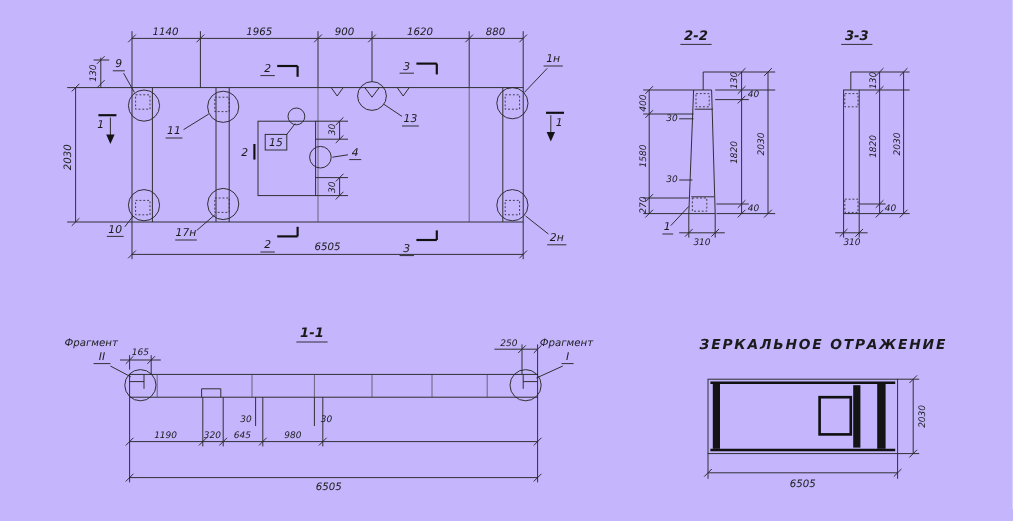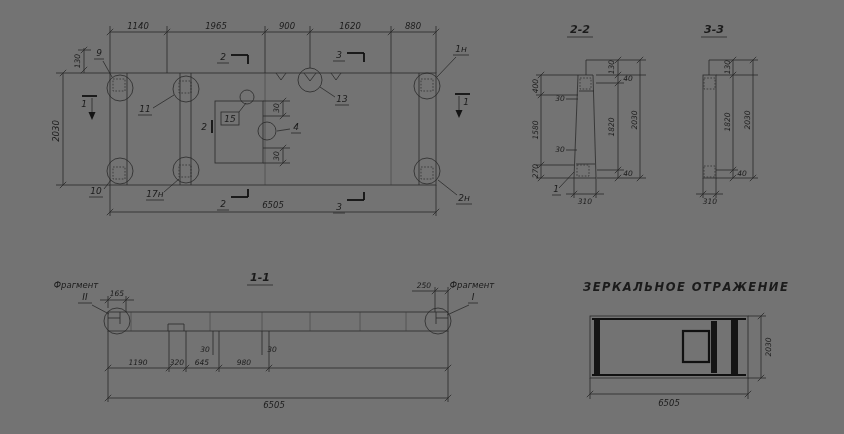--- a/index.html
+++ b/index.html
@@ -1,16 +1,16 @@
 <!DOCTYPE html>
 <html><head>
 <meta charset="utf-8">
 <style>
   html,body{margin:0;padding:0;background:#ffffff;}
-  .sheet{width:844px;height:434px;background:#737373;position:relative;overflow:hidden;}
+  .sheet{width:844px;height:434px;background:#c4b5fd;position:relative;overflow:hidden;}
   svg{display:block;}
   svg text{font-family:"DejaVu Sans",sans-serif;font-style:italic;fill:#1b1b1b;}
   .ln{stroke:#2a2a2a;stroke-width:0.8;fill:none;}
   .thin{stroke:#3a3a3a;stroke-width:0.55;fill:none;}
   .med{stroke:#111;stroke-width:1.8;fill:none;}
   .thk{stroke:#111;stroke-width:2.2;fill:none;}
   .fillb{fill:#141414;stroke:none;}
   .dot{stroke:#2a2a2a;stroke-width:0.7;fill:none;stroke-dasharray:1.6 1.6;}
   .dim{font-size:8.5px;text-anchor:middle;}
   .dims{font-size:7.5px;text-anchor:middle;}

